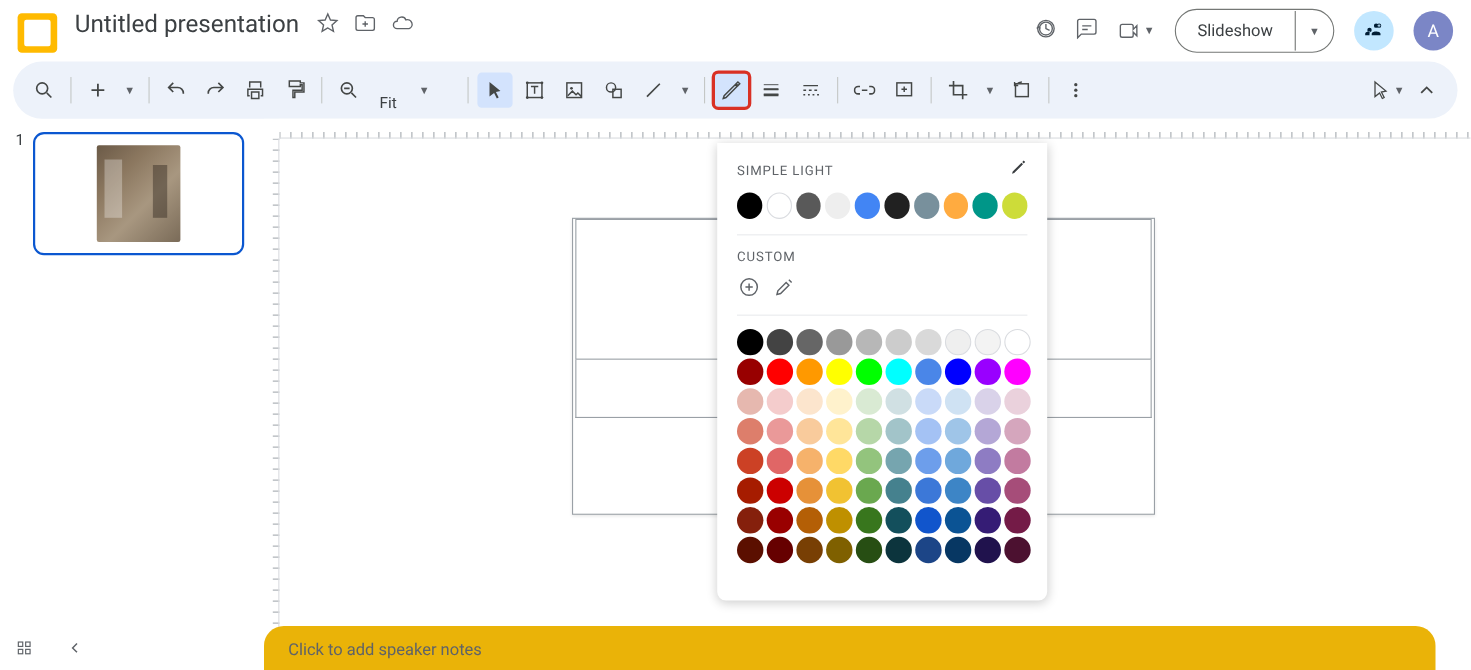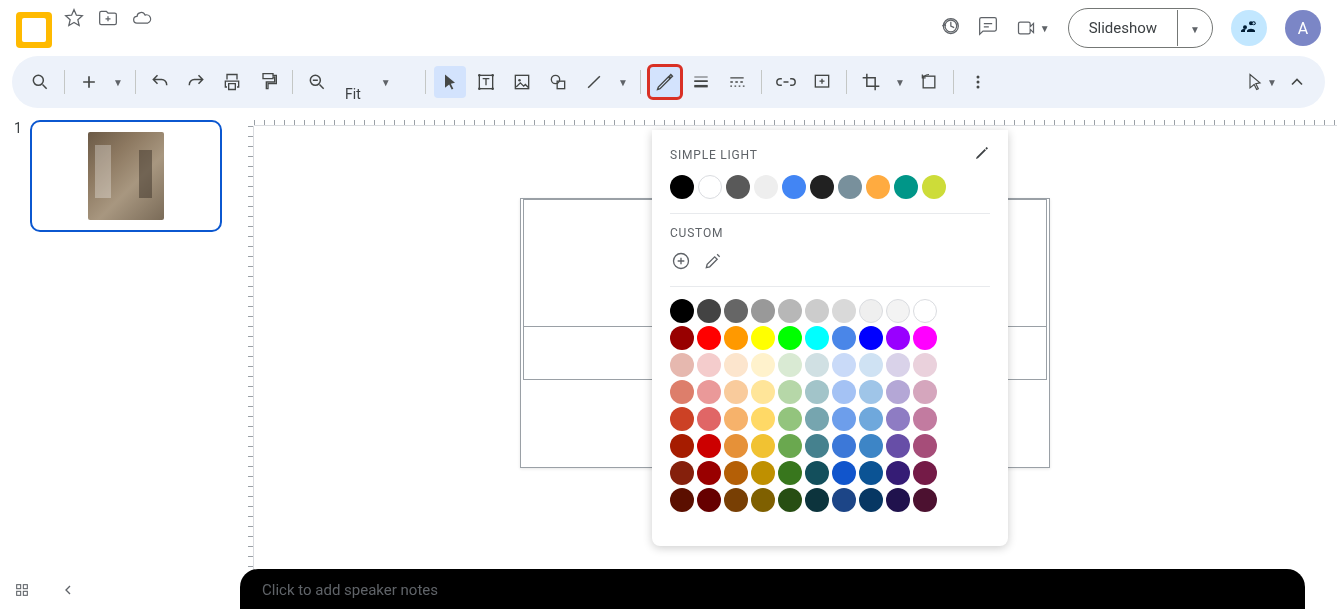--- a/index.html
+++ b/index.html
@@ -40,25 +40,25 @@
 .thumb-img::before { content:''; position:absolute; left:10%; top:15%; width:20%; height:60%; background:rgba(255,255,255,0.3); }
 .thumb-img::after { content:''; position:absolute; right:15%; top:20%; width:18%; height:55%; background:rgba(60,50,40,0.5); }
 
 .canvas-area { flex:1; position:relative; background:#fff; }
 .ruler-h { position:absolute; top:0; left:14px; right:0; height:18px; background:#fff; border-bottom:1px solid #dadce0; background-image: repeating-linear-gradient(to right, #9aa0a6 0, #9aa0a6 1px, transparent 1px, transparent 10px); background-position: 0 12px; background-size: 10px 6px; background-repeat: repeat-x; }
 .ruler-v { position:absolute; top:18px; left:0; width:14px; bottom:0; background:#fff; border-right:1px solid #dadce0; background-image: repeating-linear-gradient(to bottom, #9aa0a6 0, #9aa0a6 1px, transparent 1px, transparent 10px); background-position: 8px 0; background-size: 6px 10px; background-repeat: repeat-y; }
 .slide { position:absolute; left:280px; top:90px; width:530px; height:270px; background:#fff; border:1px solid #9aa0a6; box-shadow: 0 1px 3px rgba(0,0,0,0.1); }
 .title-box { position:absolute; left:2px; right:2px; top:0; height:128px; border:1px solid #9aa0a6; }
 .subtitle-box { position:absolute; left:2px; right:2px; top:128px; height:53px; border:1px solid #9aa0a6; border-top:none; }
 
-.notes-bar { position:absolute; bottom:0; left:240px; right:32px; height:40px; background:#000000; border-radius: 18px 18px 0 0; padding: 12px 22px; color:#5f6368; font-size:15px; }
+.notes-bar { position:absolute; bottom:0; left:240px; right:32px; height:40px; background:#eab308; border-radius: 18px 18px 0 0; padding: 12px 22px; color:#5f6368; font-size:15px; }
 
 .bottom-left { position:absolute; bottom:8px; left:14px; display:flex; gap:30px; color:#5f6368; }
 
-.popover { position:absolute; left:652px; top:130px; width:356px; background:#fff; border-radius: 0 0 8px 8px; box-shadow: 0 2px 10px rgba(0,0,0,0.2); padding:14px 18px 18px 18px; z-index:100; }
+.popover { position:absolute; left:652px; top:130px; width:300px; background:#fff; border-radius: 0 0 8px 8px; box-shadow: 0 2px 10px rgba(0,0,0,0.2); padding:14px 18px 18px 18px; z-index:100; }
 .pop-section-title { font-size:12px; letter-spacing:0.8px; color:#5f6368; text-transform:uppercase; margin-bottom:10px; display:flex; justify-content:space-between; align-items:center; }
 .edit-icon { color:#3c4043; font-size:18px; }
 .theme-row { display:flex; gap:4px; margin-bottom:14px; }
 .swatch { width:24px; height:24px; border-radius:50%; cursor:pointer; }
 .swatch.hollow { border:1px solid #dadce0; background:#fff; }
 .divider { height:1px; background:#e8eaed; margin: 0 0 12px 0; }
 .custom-row { display:flex; gap:10px; margin-bottom:14px; color:#5f6368; }
 .custom-row .cbtn { width:22px; height:22px; display:flex; align-items:center; justify-content:center; cursor:pointer; }
 .palette { display:grid; grid-template-columns: repeat(10, 24px); gap:3px; margin-bottom:16px; }
 .psw { width:24px; height:24px; border-radius:50%; cursor:pointer; }
@@ -68,20 +68,21 @@
 svg { width:20px; height:20px; fill:currentColor; }
 .small-svg { width:16px; height:16px; }
 </style>
 </head>
 <body>
 
 <div class="header">
   <div class="logo"></div>
   <div class="title-area">
     <div class="title-row">
+      <span class="doc-title">Untitled presentation</span>
       <div class="title-icons">
         <span><svg viewBox="0 0 24 24">
               <path d="M12 17.3l-6.2 3.7 1.6-7L2 9.2l7.1-.6L12 2l2.9 6.6 7.1.6-5.4 4.8 1.6 7z" fill="none" stroke="currentColor" stroke-width="1.5"></path>
             </svg></span>
         <span><svg viewBox="0 0 24 24">
               <path d="M10 4H4c-1.1 0-2 .9-2 2v12c0 1.1.9 2 2 2h16c1.1 0 2-.9 2-2V8c0-1.1-.9-2-2-2h-8l-2-2z" fill="none" stroke="currentColor" stroke-width="1.5"></path>
               <path d="M12 10v6m-3-3h6" stroke="currentColor" stroke-width="1.5" fill="none"></path>
             </svg></span>
         <span><svg viewBox="0 0 24 24">
               <path d="M19 18H6a4 4 0 010-8 5 5 0 019.6-1.5A3.5 3.5 0 0119 18z" fill="none" stroke="currentColor" stroke-width="1.5"></path>

